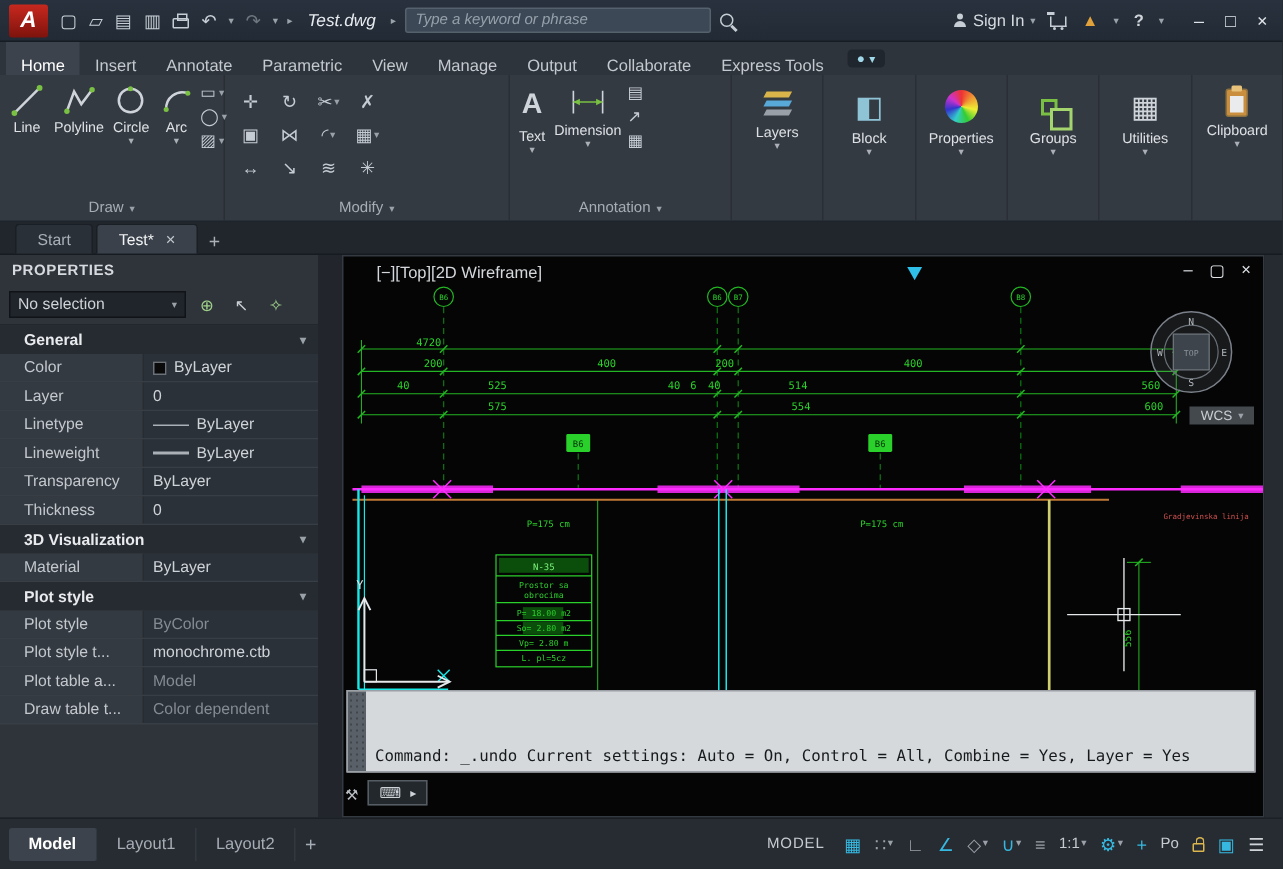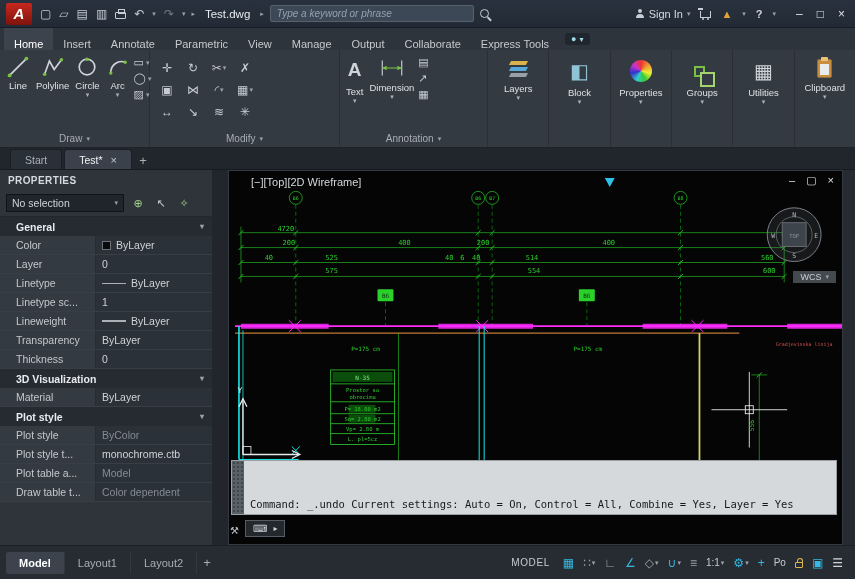--- a/index.html
+++ b/index.html
@@ -13,21 +13,21 @@
     flex-direction: column;
     user-select: none;
   }
   
   .titlebar { height:28px; background:linear-gradient(#28313d,#222b35); display:flex; align-items:center; gap:6px; padding:0 6px; border-bottom:1px solid #161c24; }
   .logo { width:26px; height:22px; background:linear-gradient(#c8281e,#7e130d); color:#fff; font-weight:bold; font-style:italic; font-size:15px; display:flex; align-items:center; justify-content:center; border-radius:2px; margin-right:2px; }
   .qat { display:flex; align-items:center; gap:8px; color:#c7cdd4; font-size:12px; }
   .qat span { cursor:pointer; }
   .chev { font-size:7px; color:#9aa1a9; }
   .dim { opacity:.45; }
-  .doc-title { color:#e7eaee; font-size:11.5px; margin:0 4px; }
+  .doc-title { color:#e7eaee; font-size:11.5px; margin:0 4px;font-style:italic; }
   .searchbox { width:204px; height:17px; background:#3b4document654; background:#3c4855; border:1px solid #55616d; border-radius:2px; color:#cfd4da; font-style:italic; font-size:10px; padding:0 6px; font-family:"Liberation Sans",sans-serif; }
   .searchbox::placeholder { color:#96a1ac; }
   .icon-search { width:9px; height:9px; border:1.5px solid #c7cdd4; border-radius:50%; position:relative; display:inline-block; }
   .icon-search::after { content:''; position:absolute; width:5px; height:1.5px; background:#c7cdd4; transform:rotate(45deg); right:-4px; bottom:-2px; }
   .icon-person { width:9px; height:9px; position:relative; display:inline-block; }
   .icon-person::before { content:''; position:absolute; top:0; left:2.5px; width:4px; height:4px; border-radius:50%; background:#c7cdd4; }
   .icon-person::after { content:''; position:absolute; bottom:0; left:0.5px; width:8px; height:4px; border-radius:4px 4px 0 0; background:#c7cdd4; }
   .icon-cart { width:11px; height:7px; border:1px solid #c7cdd4; border-top:none; position:relative; display:inline-block; margin-top:2px; }
   .icon-cart::before { content:''; position:absolute; top:-3px; left:-3px; width:5px; height:1.5px; background:#c7cdd4; }
   .icon-cart::after { content:''; position:absolute; bottom:-3px; left:1px; width:2px; height:2px; border-radius:50%; background:#c7cdd4; box-shadow:5px 0 0 #c7cdd4; }
@@ -389,26 +389,20 @@
         <div class="plabel">Layer</div>
         <div class="pvalue">
             <span>0</span>
           </div>
       </div>
       <div class="prow">
         <div class="plabel">Linetype</div>
         <div class="pvalue">
             <span class="linesample thin"></span>
             <span>ByLayer</span>
-          </div>
-      </div>
-      <div class="prow">
-        <div class="plabel">Linetype sc...</div>
-        <div class="pvalue">
-            <span>1</span>
           </div>
       </div>
       <div class="prow">
         <div class="plabel">Lineweight</div>
         <div class="pvalue">
             <span class="linesample"></span>
             <span>ByLayer</span>
           </div>
       </div>
       <div class="prow">

